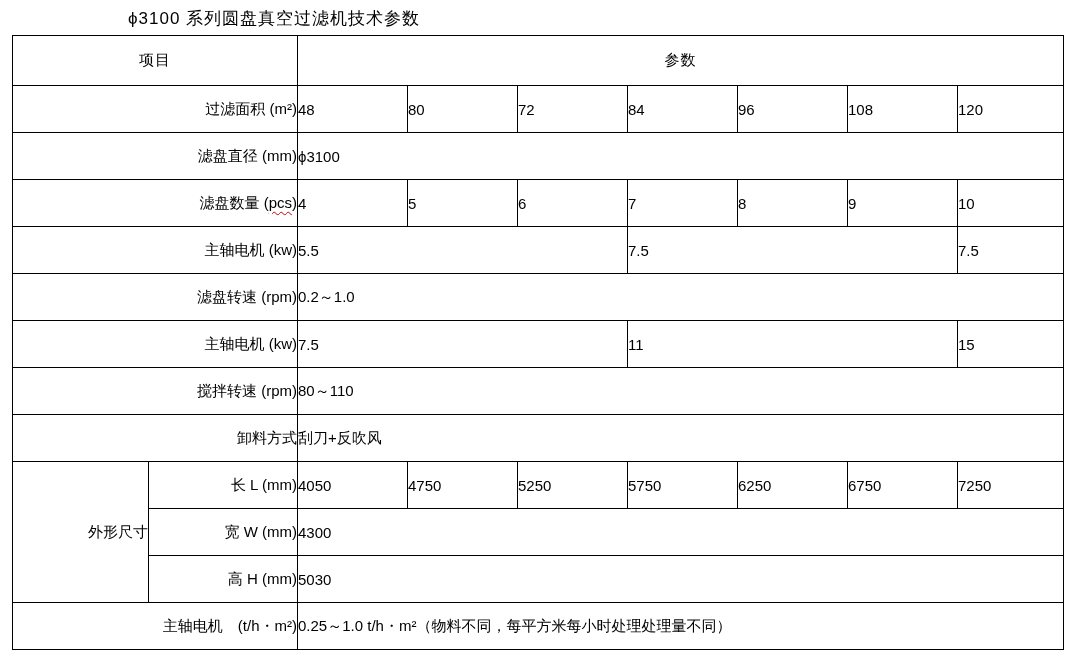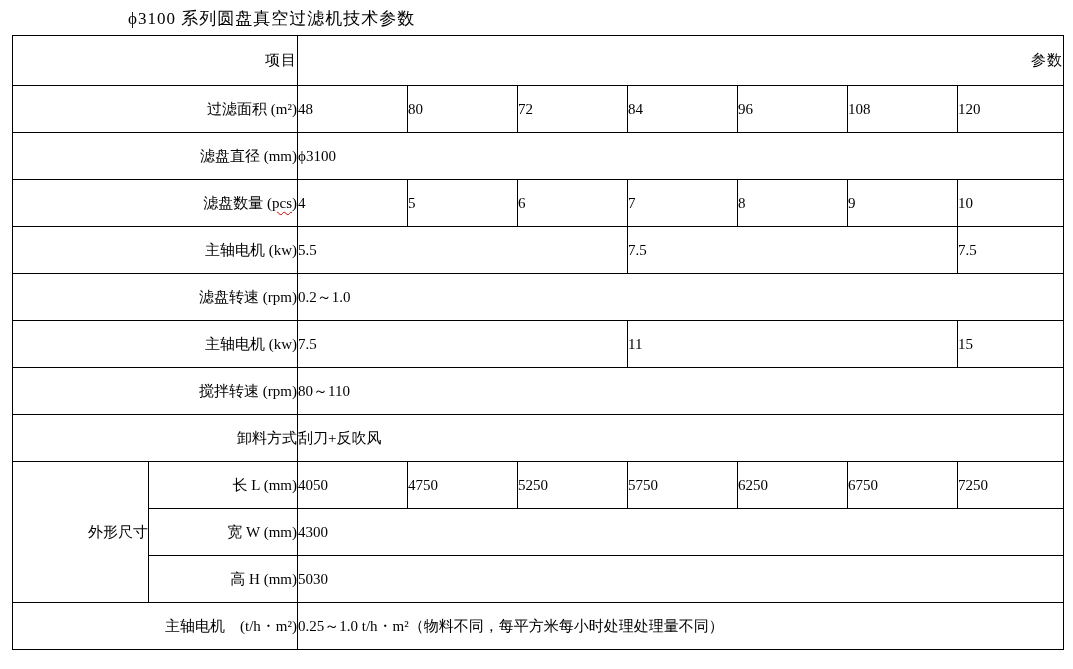--- a/index.html
+++ b/index.html
@@ -6,21 +6,21 @@
     margin: 0;
     padding: 0;
     background: #ffffff;
   }
   .page {
     position: relative;
     width: 1073px;
     height: 669px;
     background: #ffffff;
     color: #000000;
-    font-family: Liberation Serif, serif;
+    font-family: Liberation Sans, sans-serif;
     overflow: hidden;
   }
   .doc-title {
     position: absolute;
     left: 128px;
     top: 7px;
     font-size: 17px;
     letter-spacing: 1px;
     white-space: nowrap;
   }
@@ -41,21 +41,21 @@
     overflow: hidden;
     white-space: nowrap;
   }
   .spec-table tr { height: 47px; }
   .spec-table tr.header-row { height: 50px; }
   .spec-table td.label-cell {
     text-align: right;
     padding-left: 10px;
   }
   .spec-table td.header-cell {
-    text-align: right;
+    text-align: center;
     letter-spacing: 1px;
   }
   .squiggle {
     text-decoration-line: underline;
     text-decoration-style: wavy;
     text-decoration-color: #cc0000;
     text-decoration-thickness: 1px;
     text-underline-offset: 3px;
   }
   .capacity-value { font-size: 15px; }

